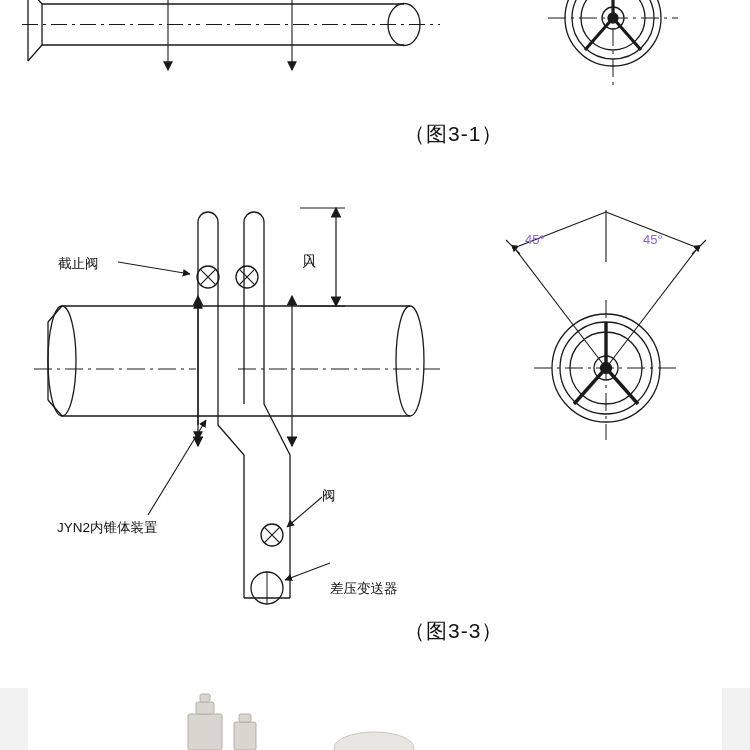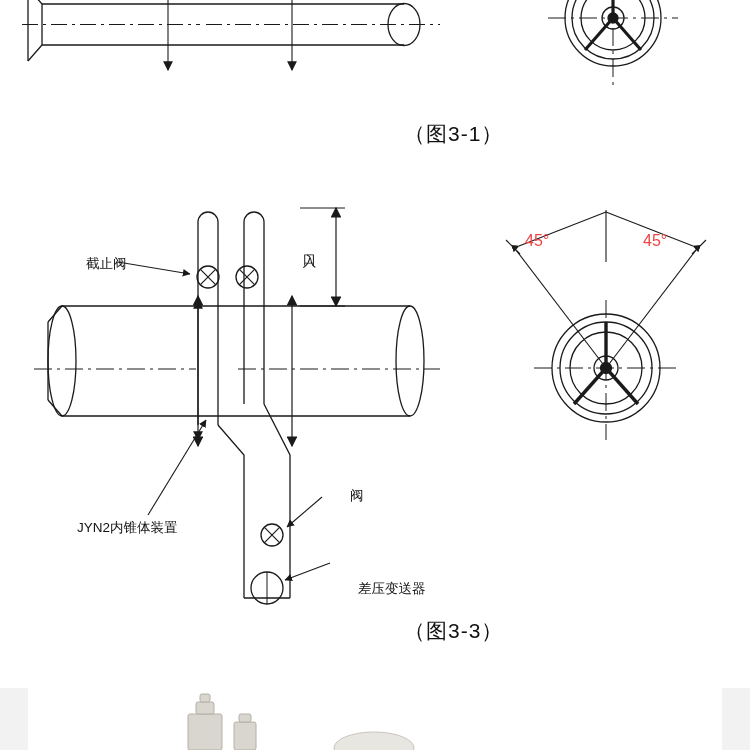--- a/index.html
+++ b/index.html
@@ -32,34 +32,33 @@
     font-size: 21px;
     letter-spacing: 1px;
     color: #111;
     white-space: nowrap;
   }
   .lbl {
     position: absolute;
     font-size: 13.5px;
     color: #111;
     white-space: nowrap;
-    margin-left: 28px;
   }
   .lbl-vert {
     position: absolute;
     font-size: 13.5px;
     color: #111;
     writing-mode: vertical-rl;
     text-orientation: upright;
     letter-spacing: 2px;
   }
   .ang {
     position: absolute;
-    font-size: 16px;
-    color: #ef4444;
+    font-size: 13px;
+    color: #8b5cf6;
     white-space: nowrap;
   }
   .bottom-band {
     position: absolute;
     left: 0;
     top: 688px;
     width: 750px;
     height: 62px;
     background: #f2f2f2;
   }
@@ -202,21 +201,21 @@
       <path d="M506,240 L520,254" stroke-width="1.1"></path>
       <path d="M706,240 L692,254" stroke-width="1.1"></path>
     </g>
   </svg>
 
   <div class="cap" style="left:404px; top:120px;">（图3-1）</div>
   <div class="cap" style="left:404px; top:617px;">（图3-3）</div>
 
   <div class="lbl" style="left:58px; top:255px;">截止阀</div>
   <div class="lbl-vert" style="left:300px; top:243px;">入口</div>
-  <div class="lbl" style="left:49px; top:519px;">JYN2内锥体装置</div>
+  <div class="lbl" style="left:57px; top:519px;">JYN2内锥体装置</div>
   <div class="lbl" style="left:322px; top:487px;">阀</div>
   <div class="lbl" style="left:330px; top:580px;">差压变送器</div>
 
   <div class="ang" style="left:525px; top:232px;">45°</div>
   <div class="ang" style="left:643px; top:232px;">45°</div>
 
   <div class="bottom-band"></div>
   <div class="photo-strip">
     <svg width="694" height="62" viewBox="0 0 694 62">
       <g fill="#d9d6cf" stroke="#b4b0a6" stroke-width="1">

